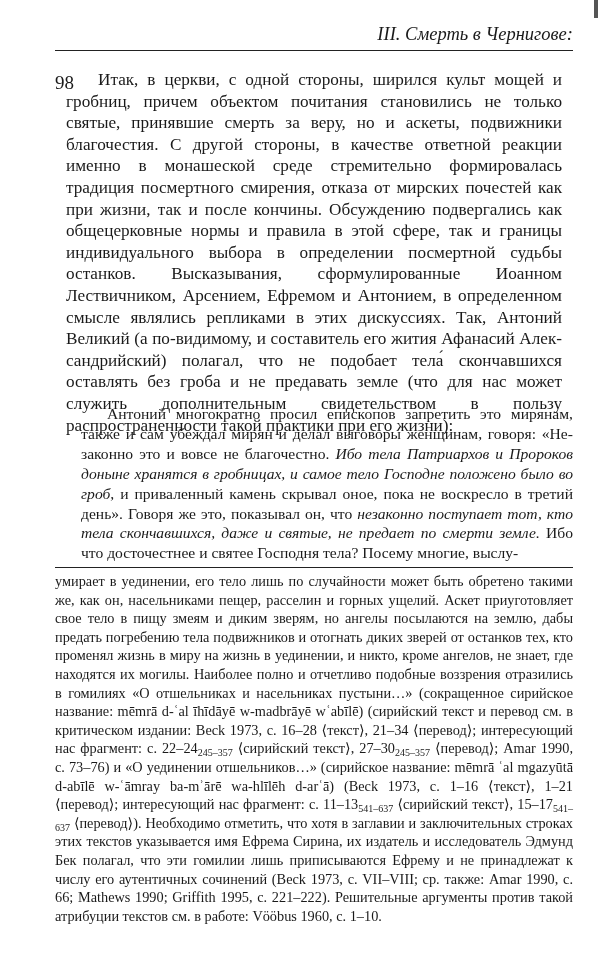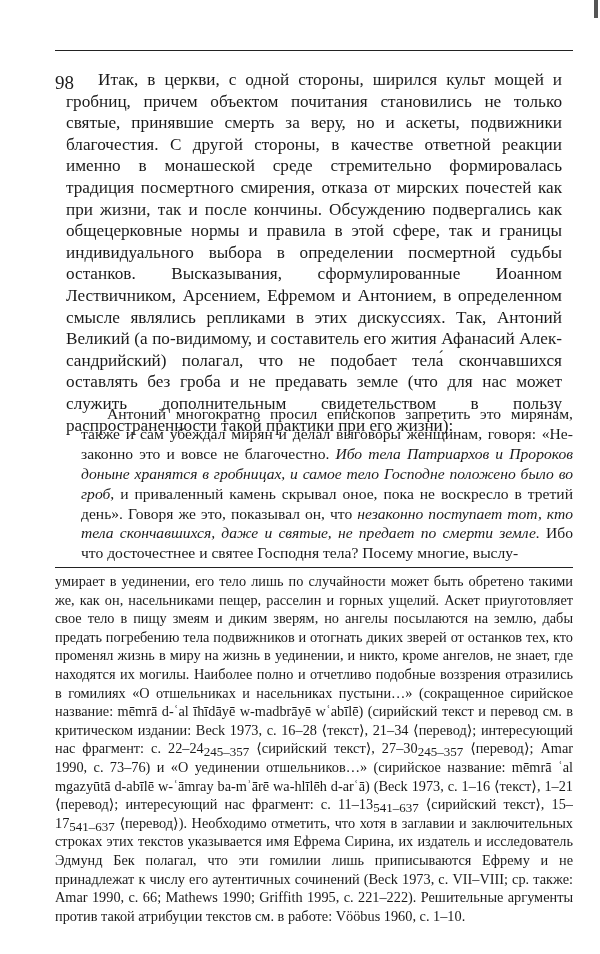--- a/index.html
+++ b/index.html
@@ -10,30 +10,31 @@
   .page-number { position: absolute; left: 0; top: 0; font-size: 19px; margin-top: 48px; }
   .running-title { position: absolute; right: 0; top: 0; font-size: 18.5px; font-style: italic; }
   .main-text { position: absolute; top: 58px; left: 0; width: 518px; font-size: 17.2px; line-height: 21.6px; text-align: justify; hyphens: manual; }
   .main-text p { margin: 11px; text-indent: 32px; }
   .quote { position: absolute; top: 404px; left: 26px; width: 492px; font-size: 15.6px; line-height: 19.9px; text-align: justify; }
   .quote p { margin: 0; text-indent: 26px; }
   .quote em { font-style: italic; }
   .fn-rule { position: absolute; top: 567px; left: 0; width: 518px; border-top: 1.5px solid #222; }
   .footnote { position: absolute; top: 572px; left: 0; width: 518px; font-size: 14.3px; line-height: 18.6px; text-align: justify; }
   .footnote p { margin: 0; }
-  .footnote sub { font-size: 13px; vertical-align: -3px; line-height: 0; }
+  .footnote sub { font-size: 10px; vertical-align: -3px; line-height: 0; }
 </style>
 </head>
 <body>
 
 <div class="corner-mark"></div>
 
 <div class="page">
   <div class="header">
     <span class="page-number">98</span>
+    <span class="running-title">III. Смерть в Чернигове:</span>
   </div>
 
   <div class="main-text">
     <p>Итак, в церкви, с одной стороны, ширился культ мощей и гроб­ниц, причем объектом почитания становились не только святые, принявшие смерть за веру, но и аскеты, подвижники благочестия. С другой стороны, в качестве ответной реакции именно в монаше­ской среде стремительно формировалась традиция посмертного сми­рения, отказа от мирских почестей как при жизни, так и после кончи­ны. Обсуждению подвергались как общецерковные нормы и правила в этой сфере, так и границы индивидуального выбора в определении посмертной судьбы останков. Высказывания, сформулированные Иоанном Лествичником, Арсением, Ефремом и Антонием, в опреде­ленном смысле являлись репликами в этих дискуссиях. Так, Антоний Великий (а по-видимому, и составитель его жития Афанасий Алек­сандрийский) полагал, что не подобает тела́ скончавшихся оставлять без гроба и не предавать земле (что для нас может служить дополни­тельным свидетельством в пользу распространенности такой практи­ки при его жизни):</p>
   </div>
 
   <div class="quote">
     <p><span>Антоний многократно просил епископов запретить это мирянам, также и сам убеждал мирян и делал выговоры женщинам, говоря: «Не­законно это и вовсе не благочестно. </span><em>Ибо тела Патриархов и Пророков доныне хранятся в гробницах, и самое тело Господне положено было во гроб</em><span>, и приваленный камень скрывал оное, пока не воскресло в третий день». Говоря же это, показывал он, что </span><em>незаконно поступает тот, кто тела скончавшихся, даже и святые, не предает по смерти земле.</em><span> Ибо что досточестнее и святее Господня тела? Посему многие, выслу-</span></p>
   </div>
 

